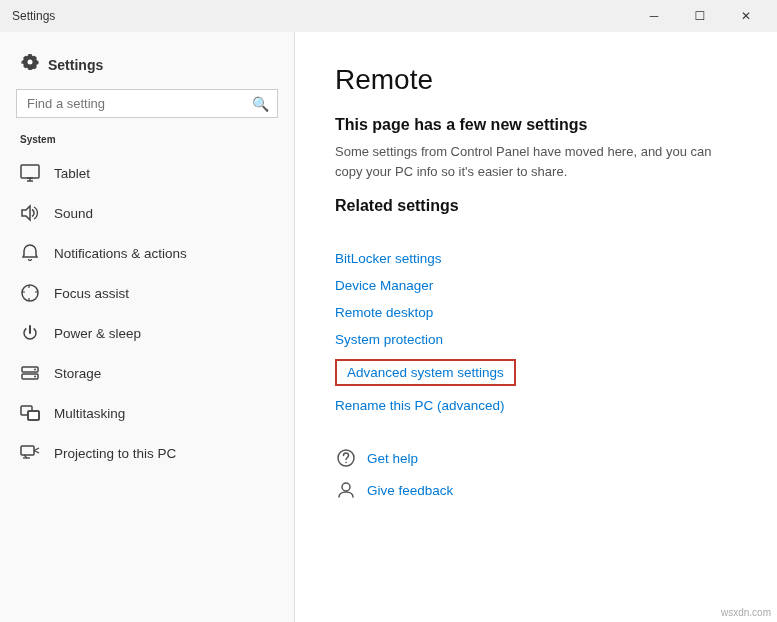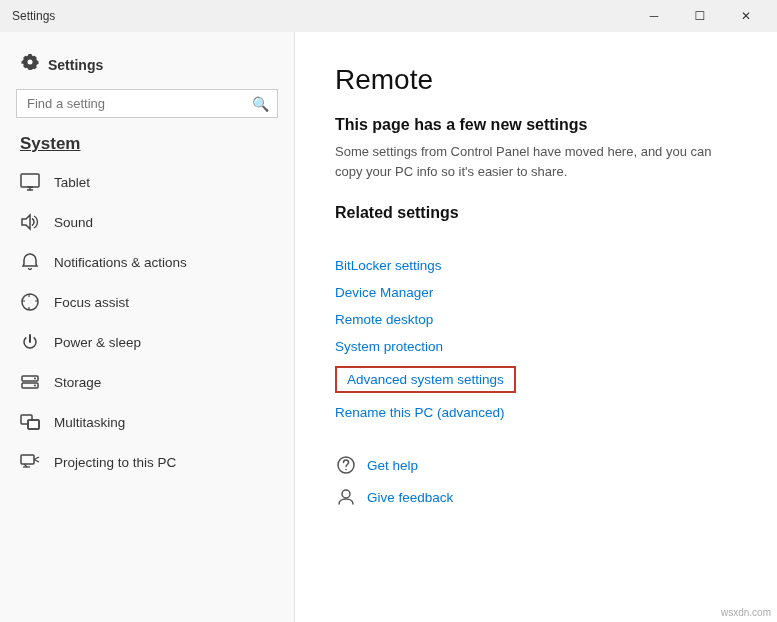--- a/index.html
+++ b/index.html
@@ -98,25 +98,24 @@
       top: 50%;
       transform: translateY(-50%);
       font-size: 14px;
       color: #555;
       cursor: pointer;
       background: none;
       border: none;
     }
 
     .sidebar-section-label {
-      font-size: 17px;
+      font-size: 10px;
       font-weight: 700;
       color: #333;
       padding: 4px 20px 8px 20px;
-      text-decoration: underline;
     }
 
     .sidebar-item {
       display: flex;
       align-items: center;
       gap: 14px;
       padding: 10px 20px;
       cursor: pointer;
       font-size: 13.5px;
       color: #333;
@@ -141,21 +140,21 @@
     }
 
     .content-title {
       font-size: 28px;
       font-weight: 300;
       color: #111;
       margin-bottom: 20px;
     }
 
     .info-box {
-      margin-bottom: 23px;
+      margin-bottom: 16px;
     }
     .info-box-heading {
       font-size: 16px;
       font-weight: 600;
       color: #111;
       margin-bottom: 8px;
     }
     .info-box-text {
       font-size: 13px;
       color: #555;

